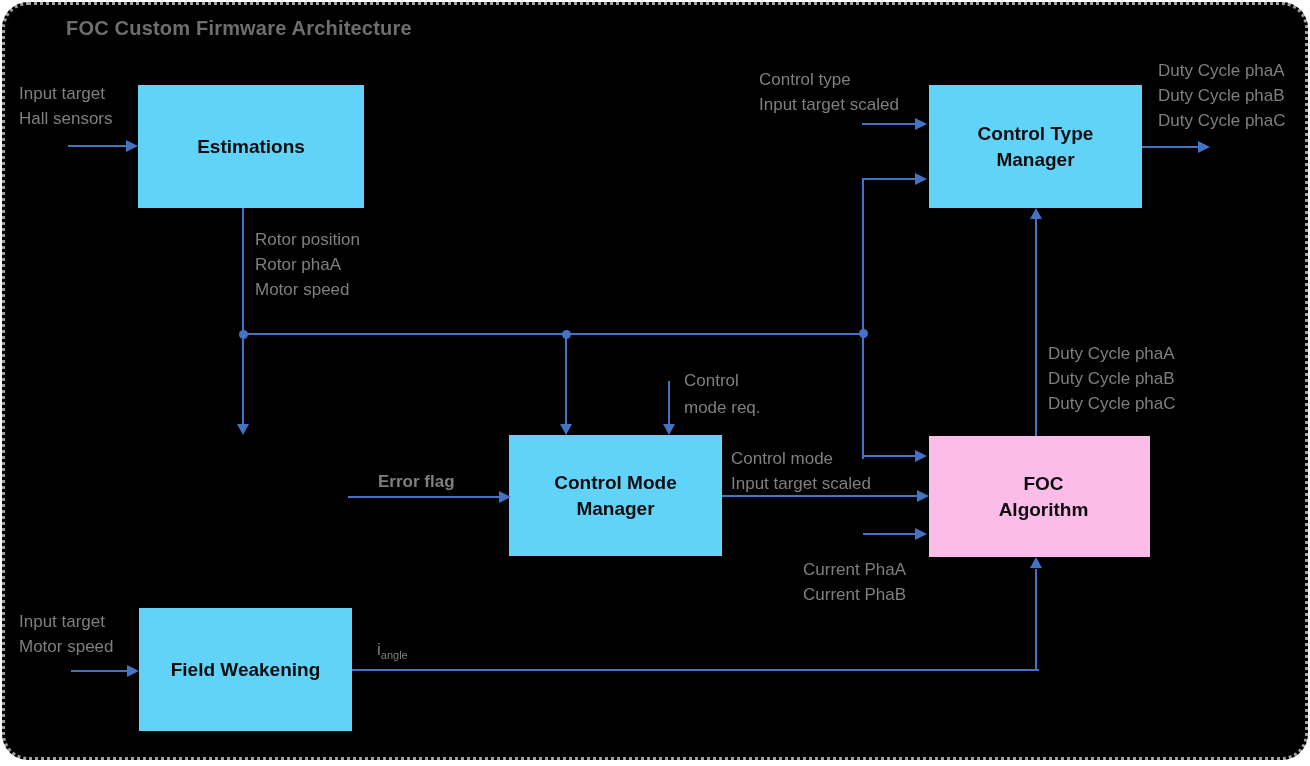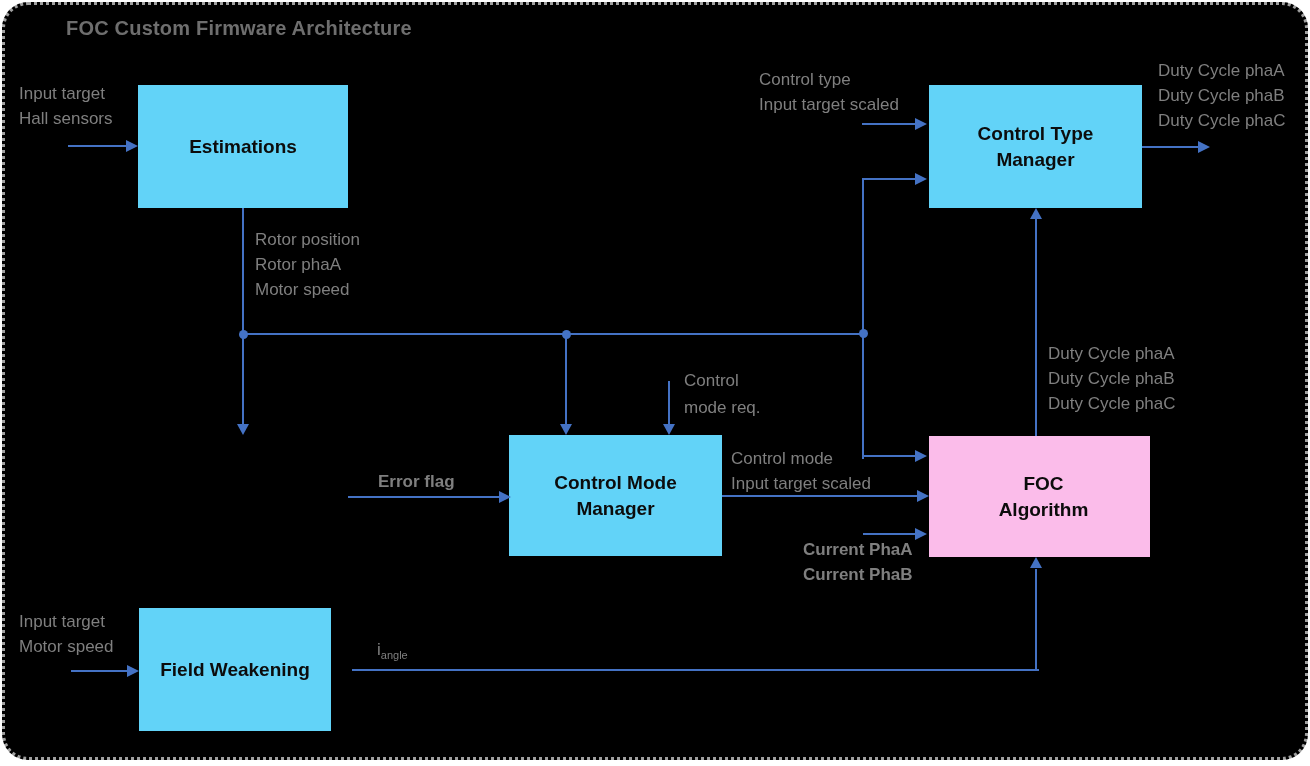--- a/index.html
+++ b/index.html
@@ -42,48 +42,48 @@
   .sub{font-size:11px;vertical-align:-4px;}
 </style>
 </head>
 <body>
 
 <div id="canvas">
   <div id="frame">
 
     <div class="title">FOC Custom Firmware Architecture</div>
 
-    <div class="box cyan" style="left:133px;top:80px;width:210px;height:123px;">Estimations</div>
+    <div class="box cyan" style="left:133px;top:80px;width:226px;height:123px;">Estimations</div>
     <div class="box cyan" style="left:924px;top:80px;width:213px;height:123px;">Control Type
 Manager</div>
     <div class="box cyan" style="left:504px;top:430px;width:213px;height:121px;">Control Mode
 Manager</div>
     <div class="box pink" style="left:924px;top:431px;width:213px;height:121px;padding-left:8px;">FOC
 Algorithm</div>
-    <div class="box cyan" style="left:134px;top:603px;width:192px;height:123px;">Field Weakening</div>
+    <div class="box cyan" style="left:134px;top:603px;width:213px;height:123px;">Field Weakening</div>
 
     <div class="lbl" style="left:14px;top:76px;">Input target
 Hall sensors</div>
     <div class="lbl" style="left:250px;top:222px;">Rotor position
 Rotor phaA
 Motor speed</div>
     <div class="lbl" style="left:754px;top:62px;">Control type
 Input target scaled</div>
     <div class="lbl" style="left:1153px;top:53px;">Duty Cycle phaA
 Duty Cycle phaB
 Duty Cycle phaC</div>
     <div class="lbl" style="left:1043px;top:336px;">Duty Cycle phaA
 Duty Cycle phaB
 Duty Cycle phaC</div>
     <div class="lbl" style="left:679px;top:362px;line-height:27px;">Control
 mode req.</div>
     <div class="lbl" style="left:373px;top:464px;font-weight:bold;">Error flag</div>
     <div class="lbl" style="left:726px;top:441px;">Control mode
 Input target scaled</div>
-    <div class="lbl" style="left:798px;top:532px;font-weight:bold;">Current PhaA
+    <div class="lbl" style="left:798px;top:552px;">Current PhaA
 Current PhaB</div>
     <div class="lbl" style="left:14px;top:604px;">Input target
 Motor speed</div>
     <div class="lbl" style="left:372px;top:632px;"><span>i</span><span class="sub">angle</span></div>
 
     <div class="h-line" style="left:63px;top:140px;width:60px;"></div>
     <div class="arr-r" style="left:121px;top:135px;"></div>
 
     <div class="v-line" style="left:237px;top:203px;height:217px;"></div>
     <div class="arr-d" style="left:232px;top:419px;"></div>

